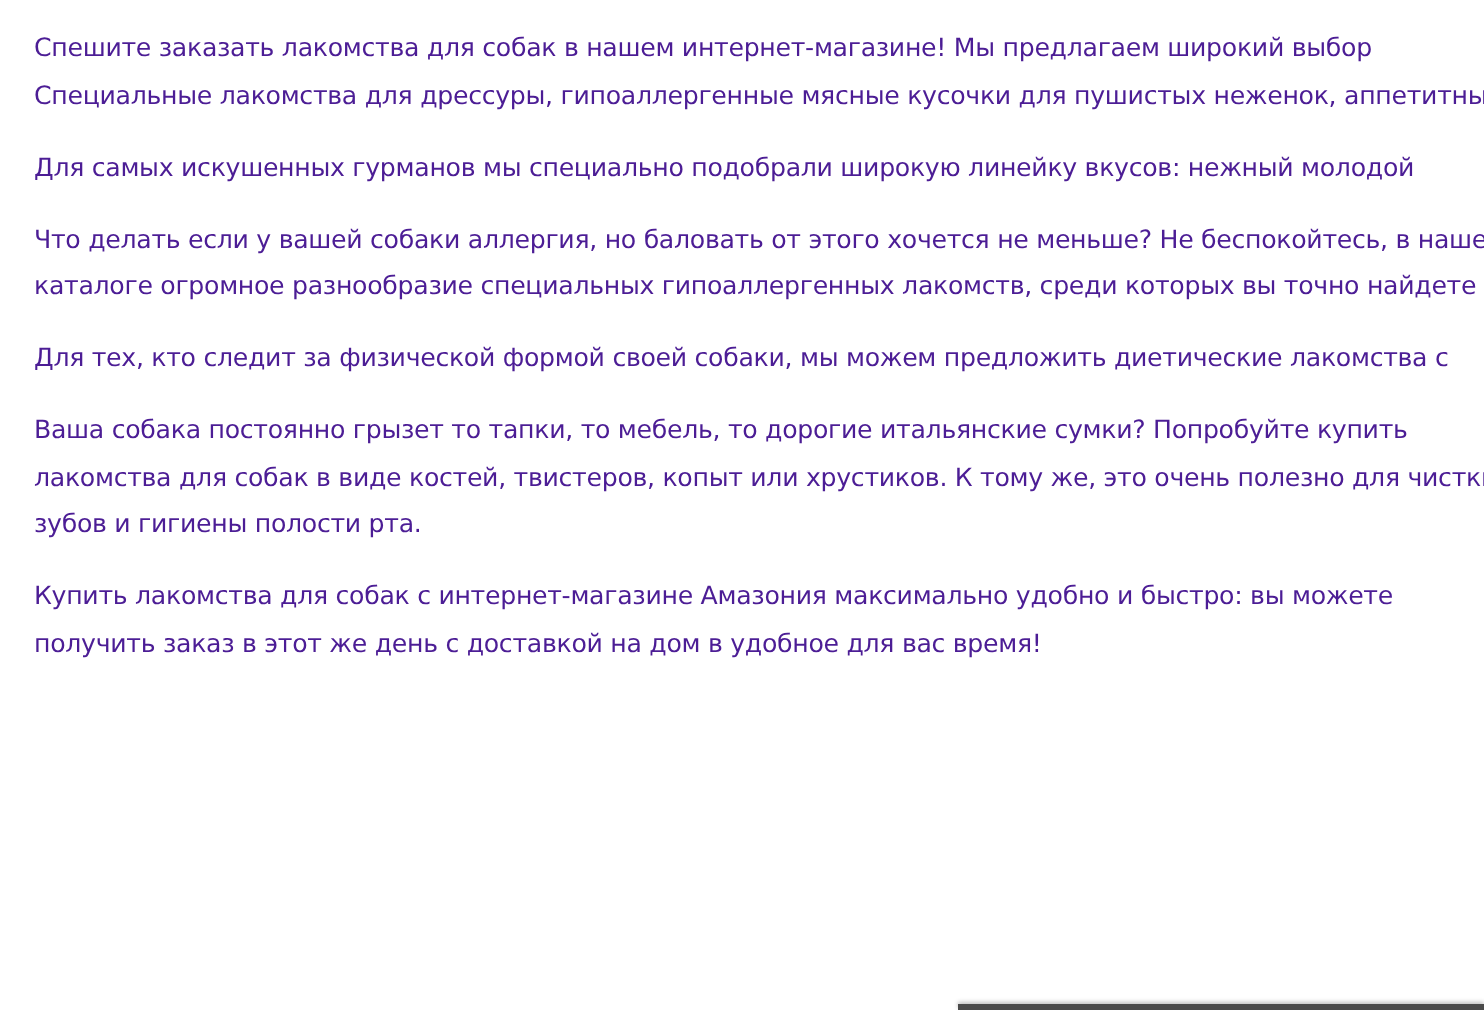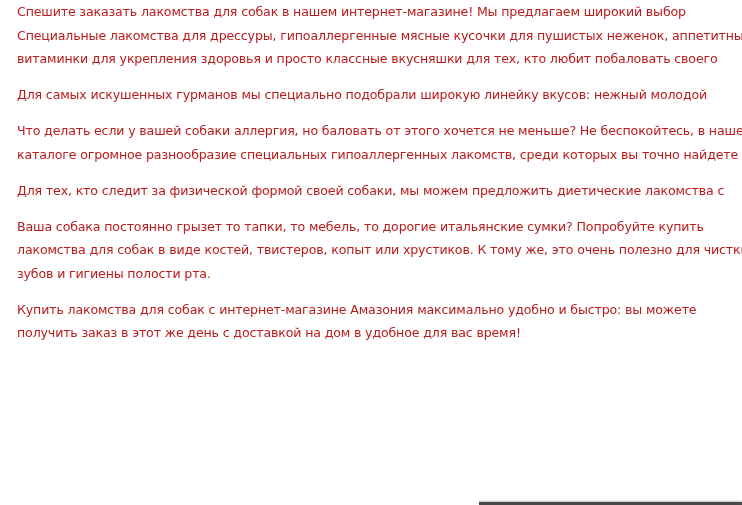--- a/index.html
+++ b/index.html
@@ -9,26 +9,26 @@
     }
     body {
       width: 742px;
       height: 505px;
       overflow: hidden;
       position: relative;
     }
     .content {
       position: absolute;
       left: 17px;
-      top: 0;
+      top: 12px;
       width: 720px;
       font-family: "DejaVu Sans", sans-serif;
       font-size: 12.6px;
       line-height: 23.5px;
-      color: #b91c1c;
+      color: #4c1d95;
       letter-spacing: -0.15px;
     }
     .content p {
       margin: 0 0 12.5px 0;
       padding: 0;
     }
     .content p .ln {
       display: block;
       white-space: nowrap;
     }
@@ -42,21 +42,20 @@
       box-shadow: 0 -1px 2px rgba(0,0,0,0.25);
     }
   </style>
 </head>
 <body>
 
 <div class="content">
   <p>
     <span class="ln">Спешите заказать лакомства для собак в нашем интернет-магазине! Мы предлагаем широкий выбор</span>
     <span class="ln">Специальные лакомства для дрессуры, гипоаллергенные мясные кусочки для пушистых неженок, аппетитные</span>
-    <span class="ln">витаминки для укрепления здоровья и просто классные вкусняшки для тех, кто любит побаловать своего</span>
   </p>
   <p>
     <span class="ln">Для самых искушенных гурманов мы специально подобрали широкую линейку вкусов: нежный молодой</span>
   </p>
   <p>
     <span class="ln">Что делать если у вашей собаки аллергия, но баловать от этого хочется не меньше? Не беспокойтесь, в нашем</span>
     <span class="ln">каталоге огромное разнообразие специальных гипоаллергенных лакомств, среди которых вы точно найдете</span>
   </p>
   <p>
     <span class="ln">Для тех, кто следит за физической формой своей собаки, мы можем предложить диетические лакомства с</span>

